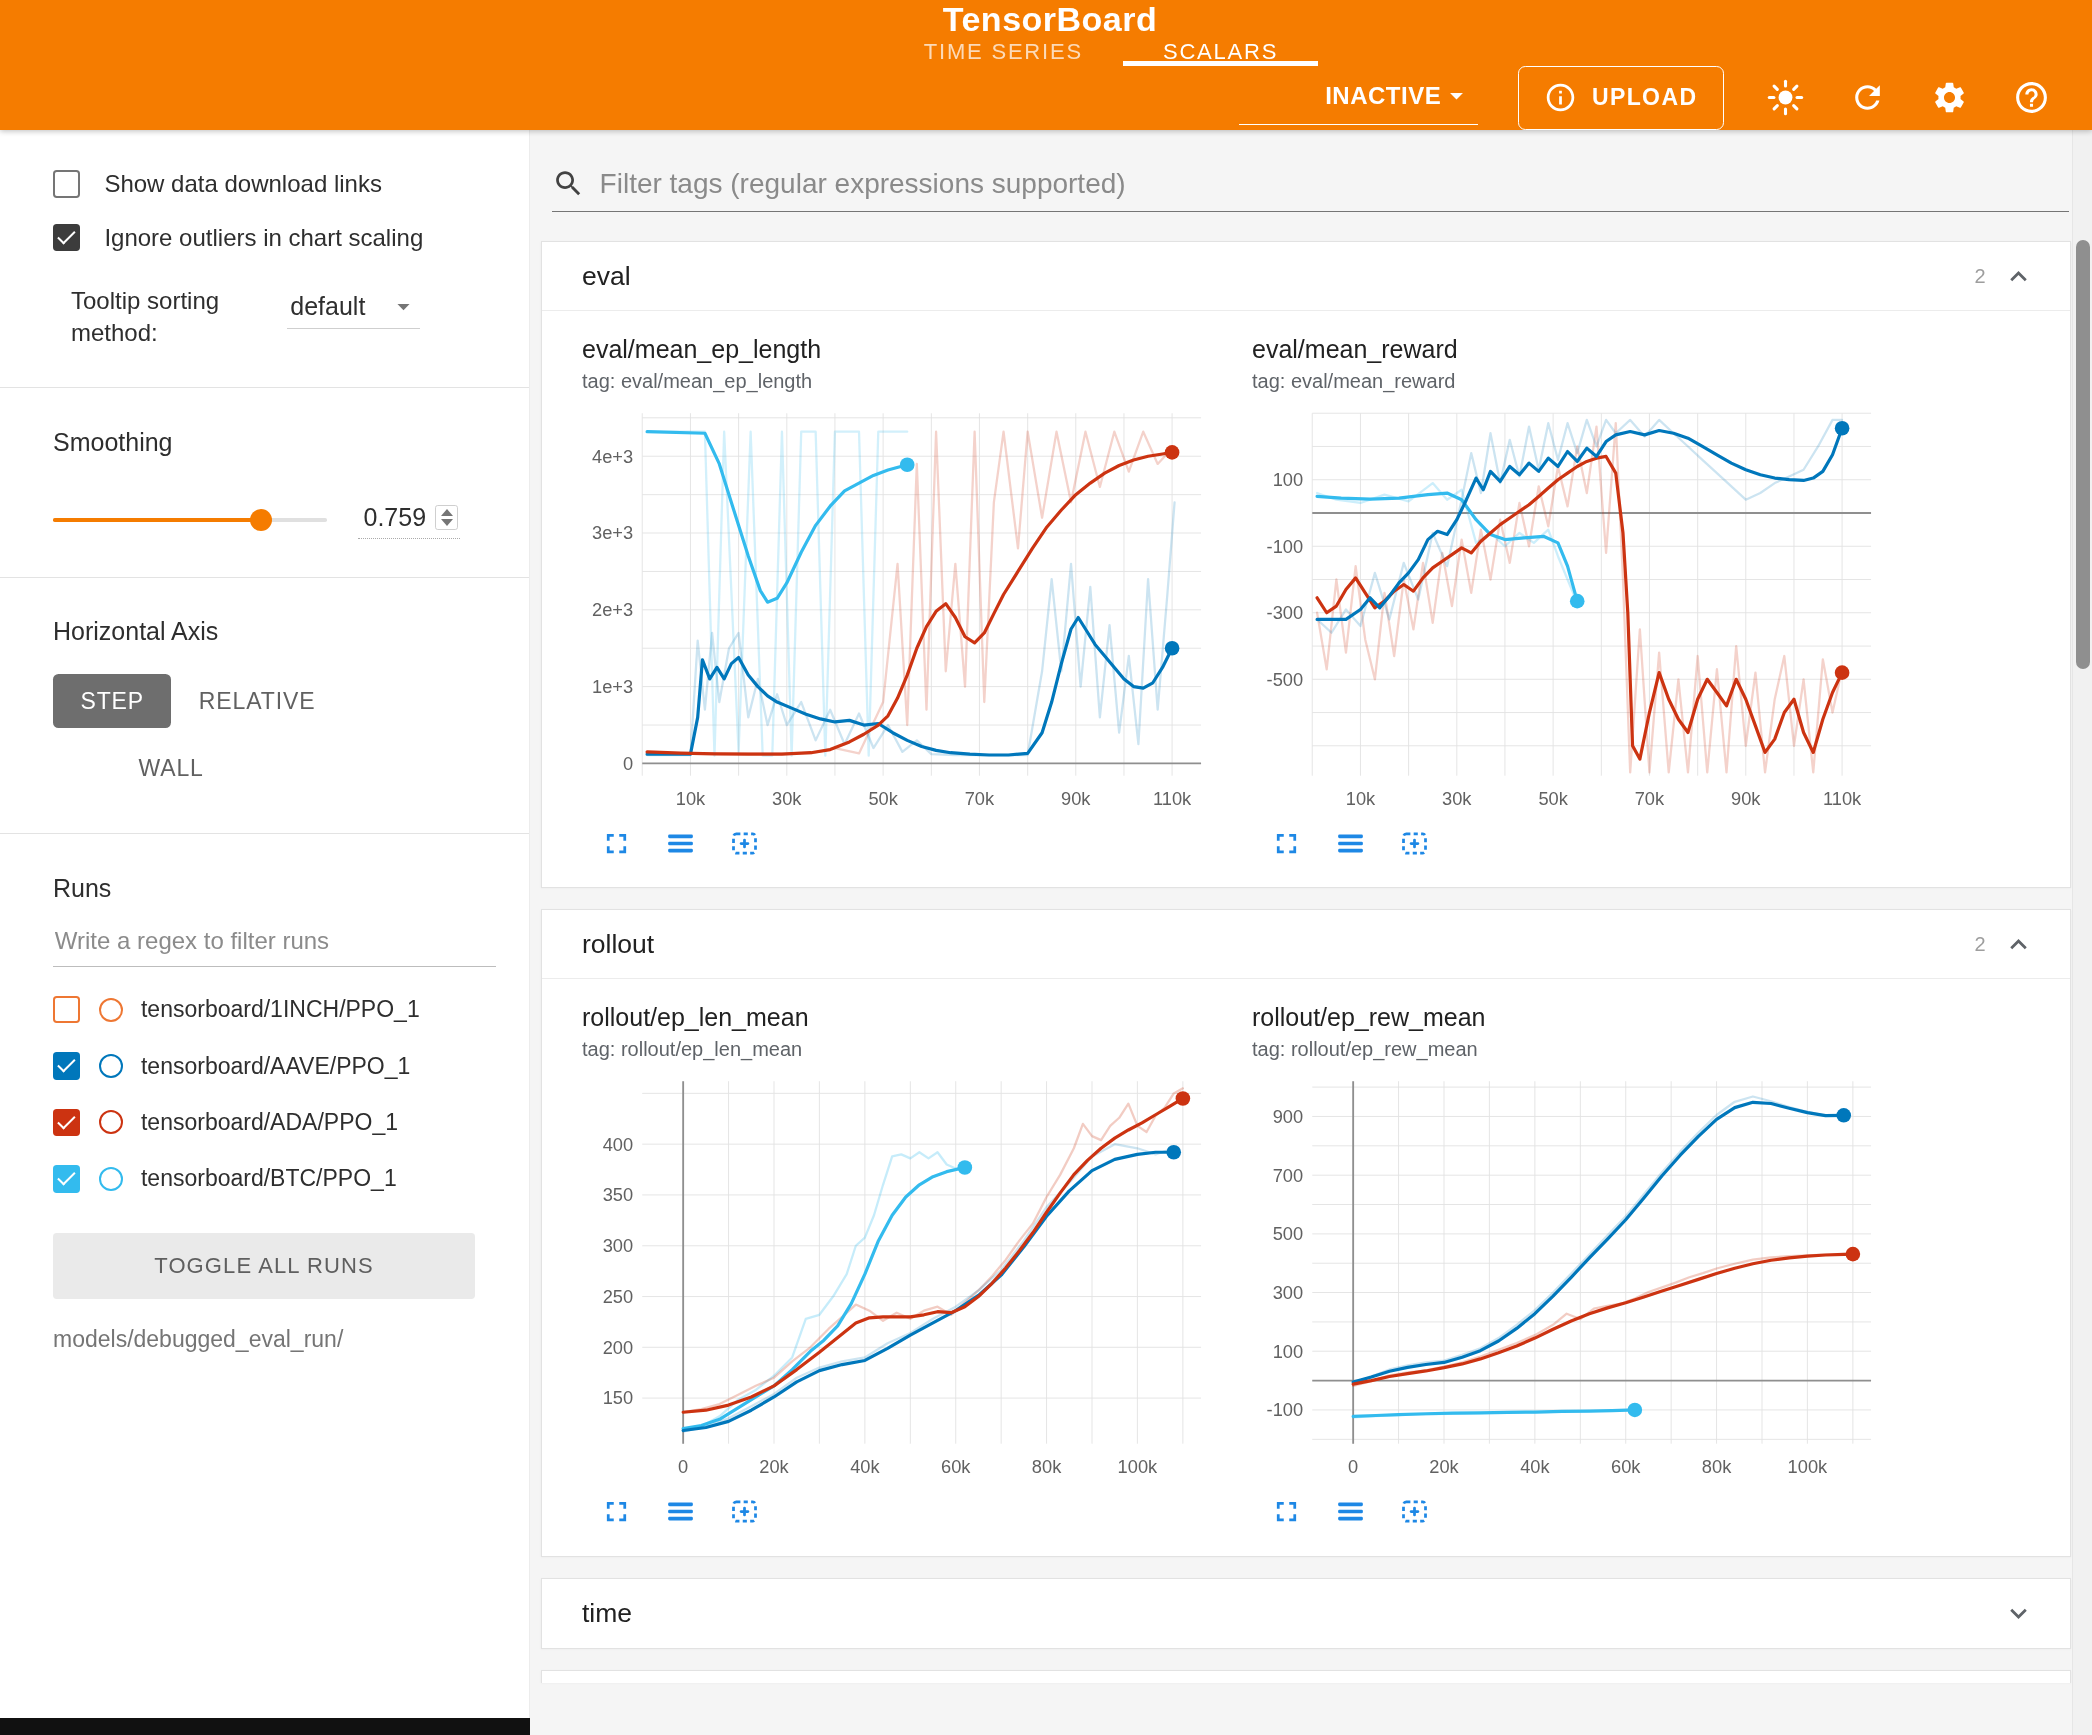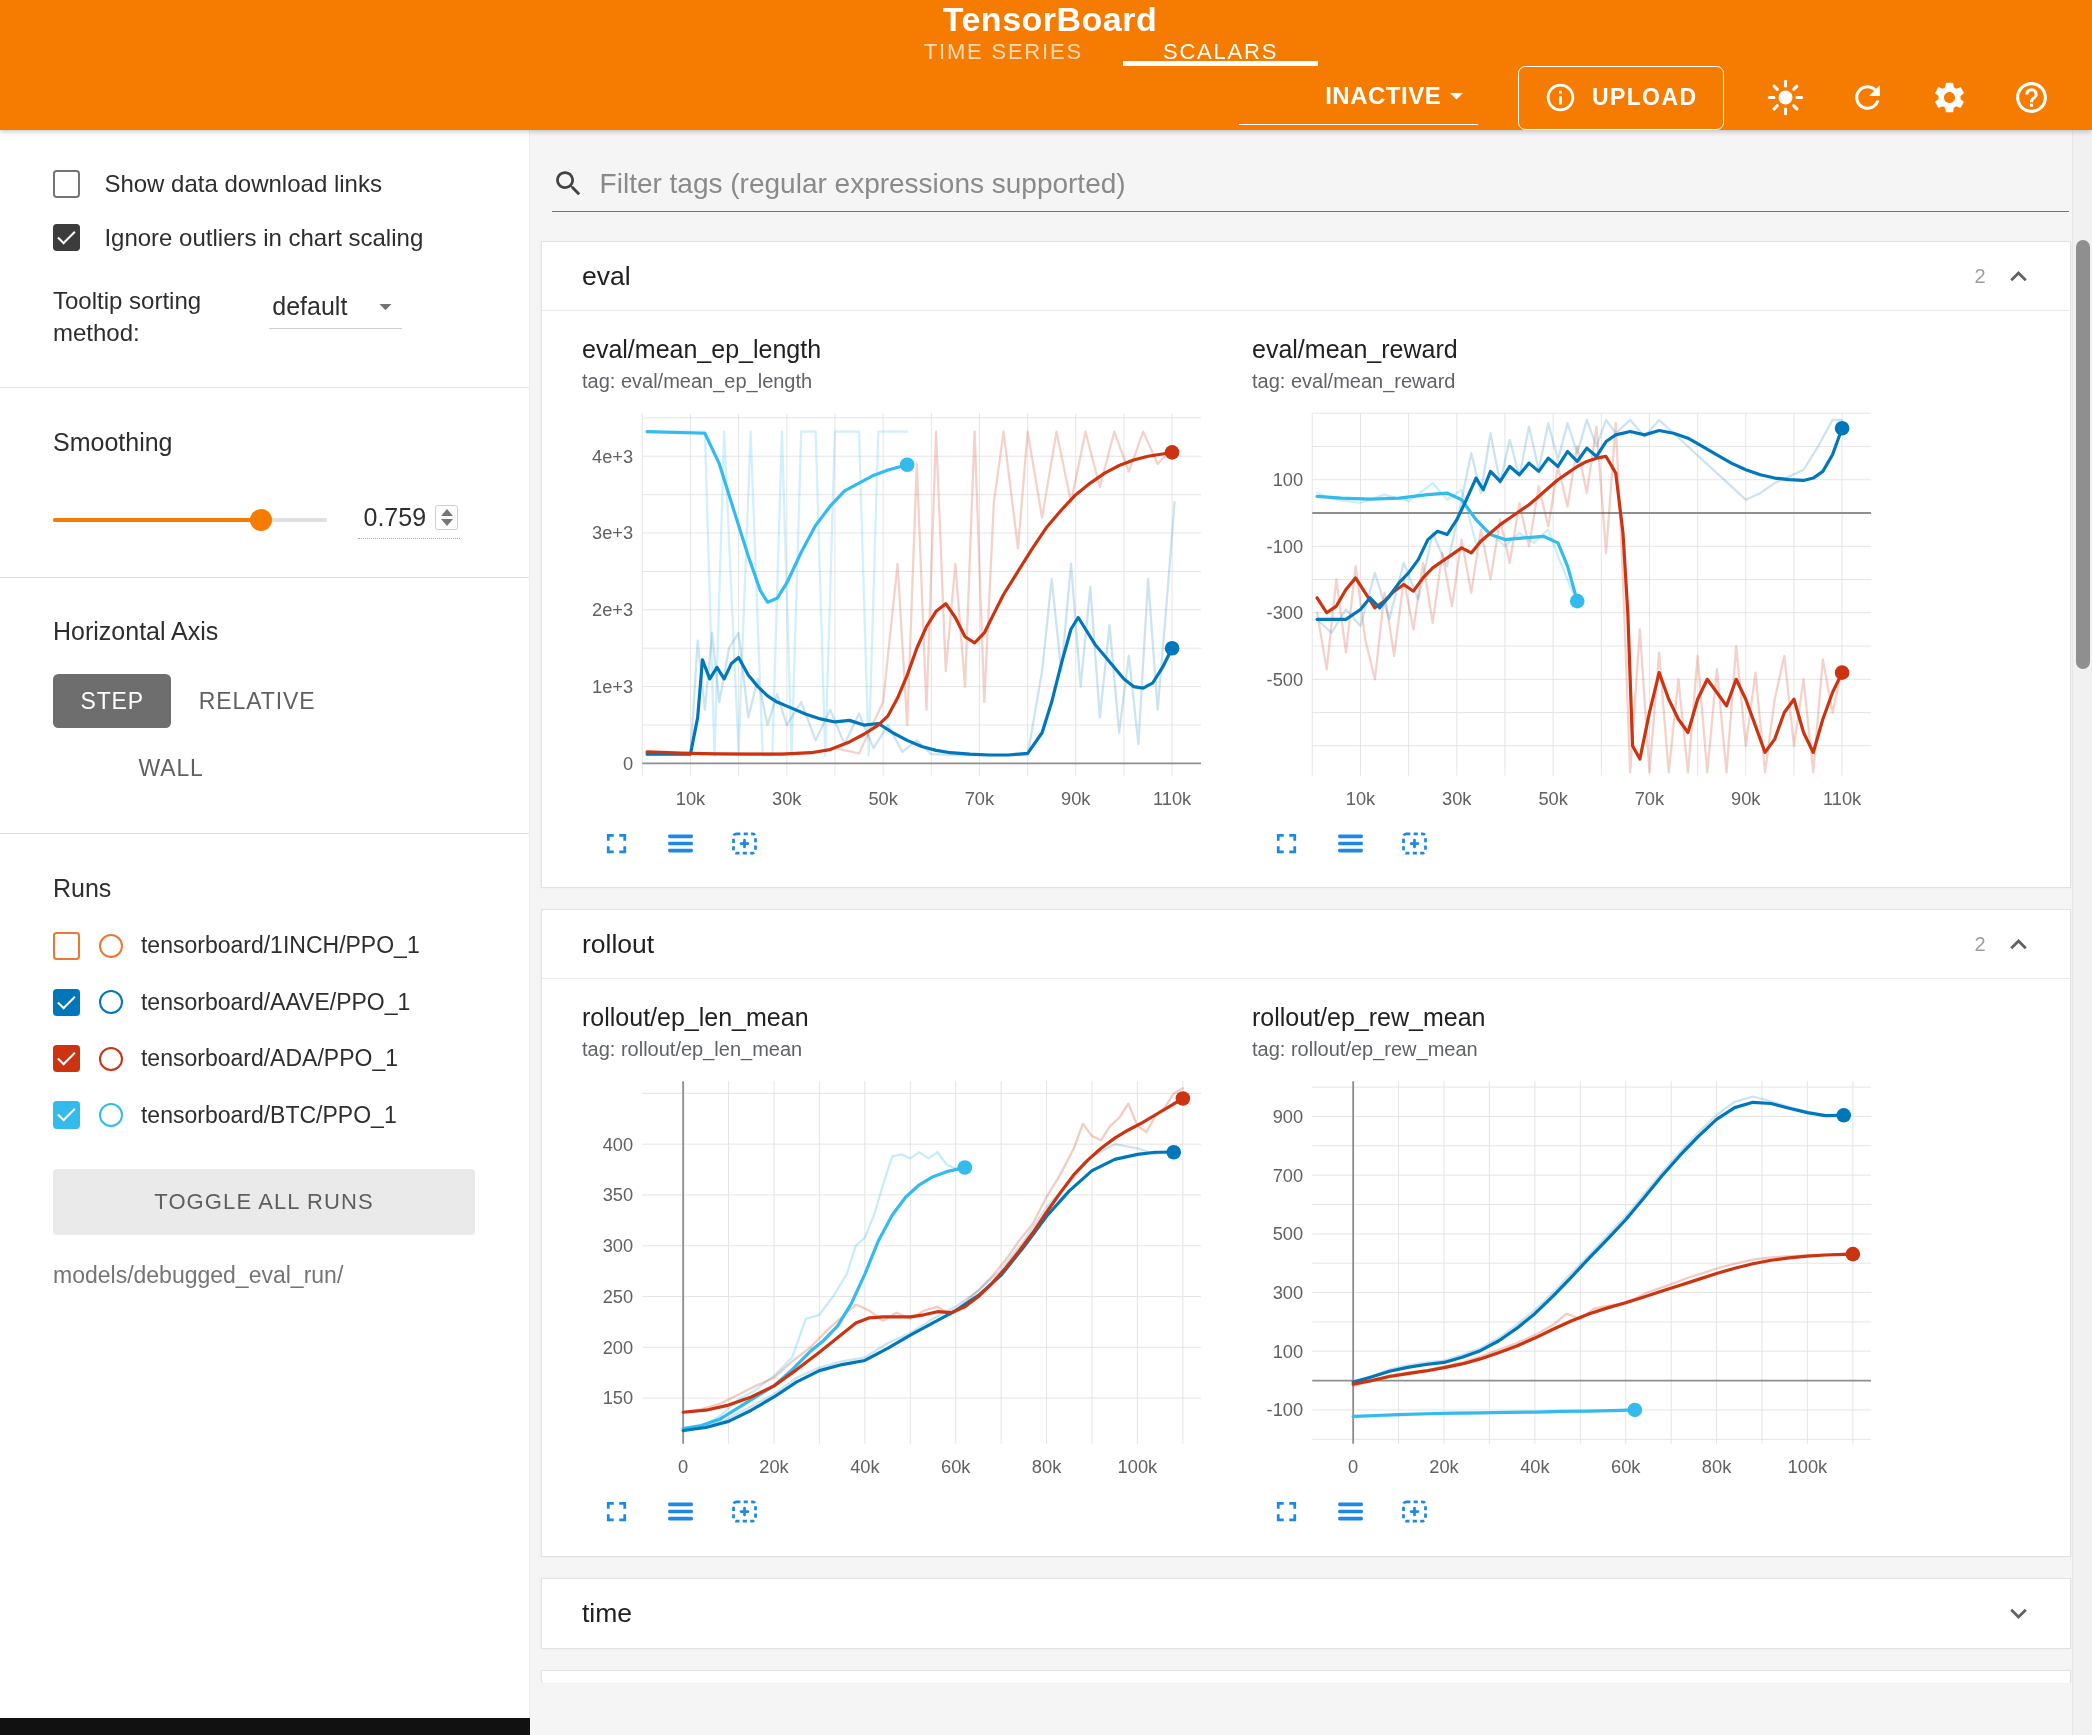--- a/index.html
+++ b/index.html
@@ -53,21 +53,21 @@
   .cb {
     width: 27.4px; height: 27.4px; border: 2.7px solid #757575; border-radius: 3.7px;
     flex: none; cursor: pointer; background: #fff; position: relative;
   }
   .cb.checked { background: #3c3c3c; border-color: #3c3c3c; }
   .cb.checked::after {
     content: ""; position: absolute; left: 7.3px; top: 0.9px; width: 7.3px; height: 14.6px;
     border: solid #fff; border-width: 0 2.7px 2.7px 0; transform: rotate(45deg);
   }
   .tooltip-row { display: flex; align-items: flex-start; margin-top: 33px; }
-  .tooltip-label { width: 190px; font-size: 24px; color: #2e2e2e; line-height: 1.35; }
+  .tooltip-label { width: 190px; font-size: 24px; color: #2e2e2e; line-height: 1.35; margin-left: 18px; }
   .select-box {
     display: flex; align-items: flex-start; gap: 24px; margin-left: 25.6px; margin-top: 5.5px;
     border-bottom: 0.9px solid #cfcfcf; padding: 1.8px 1.8px 7.3px 3.7px; cursor: pointer;
   }
   .select-box .sel-value { font-size: 25px; color: #2e2e2e; }
   .select-box svg { width: 29px; height: 29px; fill: #757575; }
   .divider { height: 0.9px; background: #e3e3e3; margin: 38px -33px 0 -53px; }
   .side-heading { font-size: 25px; color: #2e2e2e; margin-top: 40px; }
   .slider-row { display: flex; align-items: center; margin-top: 44px; gap: 31px; }
   .slider-track { position: relative; width: 274px; height: 3.7px; background: #e0e0e0; border-radius: 1.8px; cursor: pointer; }
@@ -255,20 +255,21 @@
     <div class="side-heading">Horizontal Axis</div>
     <div class="axis-btns">
       <div class="axis-btn active">STEP</div>
       <div class="axis-btn">RELATIVE</div>
       <div class="axis-btn wall">WALL</div>
     </div>
 
     <div class="divider"></div>
 
     <div class="side-heading">Runs</div>
+    <input class="runs-filter" type="text" placeholder="Write a regex to filter runs" style="">
 
     <div class="run-row">
       <span class="run-cb" style="border-color: rgb(238, 119, 51);"></span>
       <span class="run-circle" style="border-color: rgb(238, 119, 51);"></span>
       <span class="run-label">tensorboard/1INCH/PPO_1</span>
     </div>
     <div class="run-row">
       <span class="run-cb checked" style="border-color: rgb(0, 119, 187); background: rgb(0, 119, 187);"></span>
       <span class="run-circle" style="border-color: rgb(0, 119, 187);"></span>
       <span class="run-label">tensorboard/AAVE/PPO_1</span>

